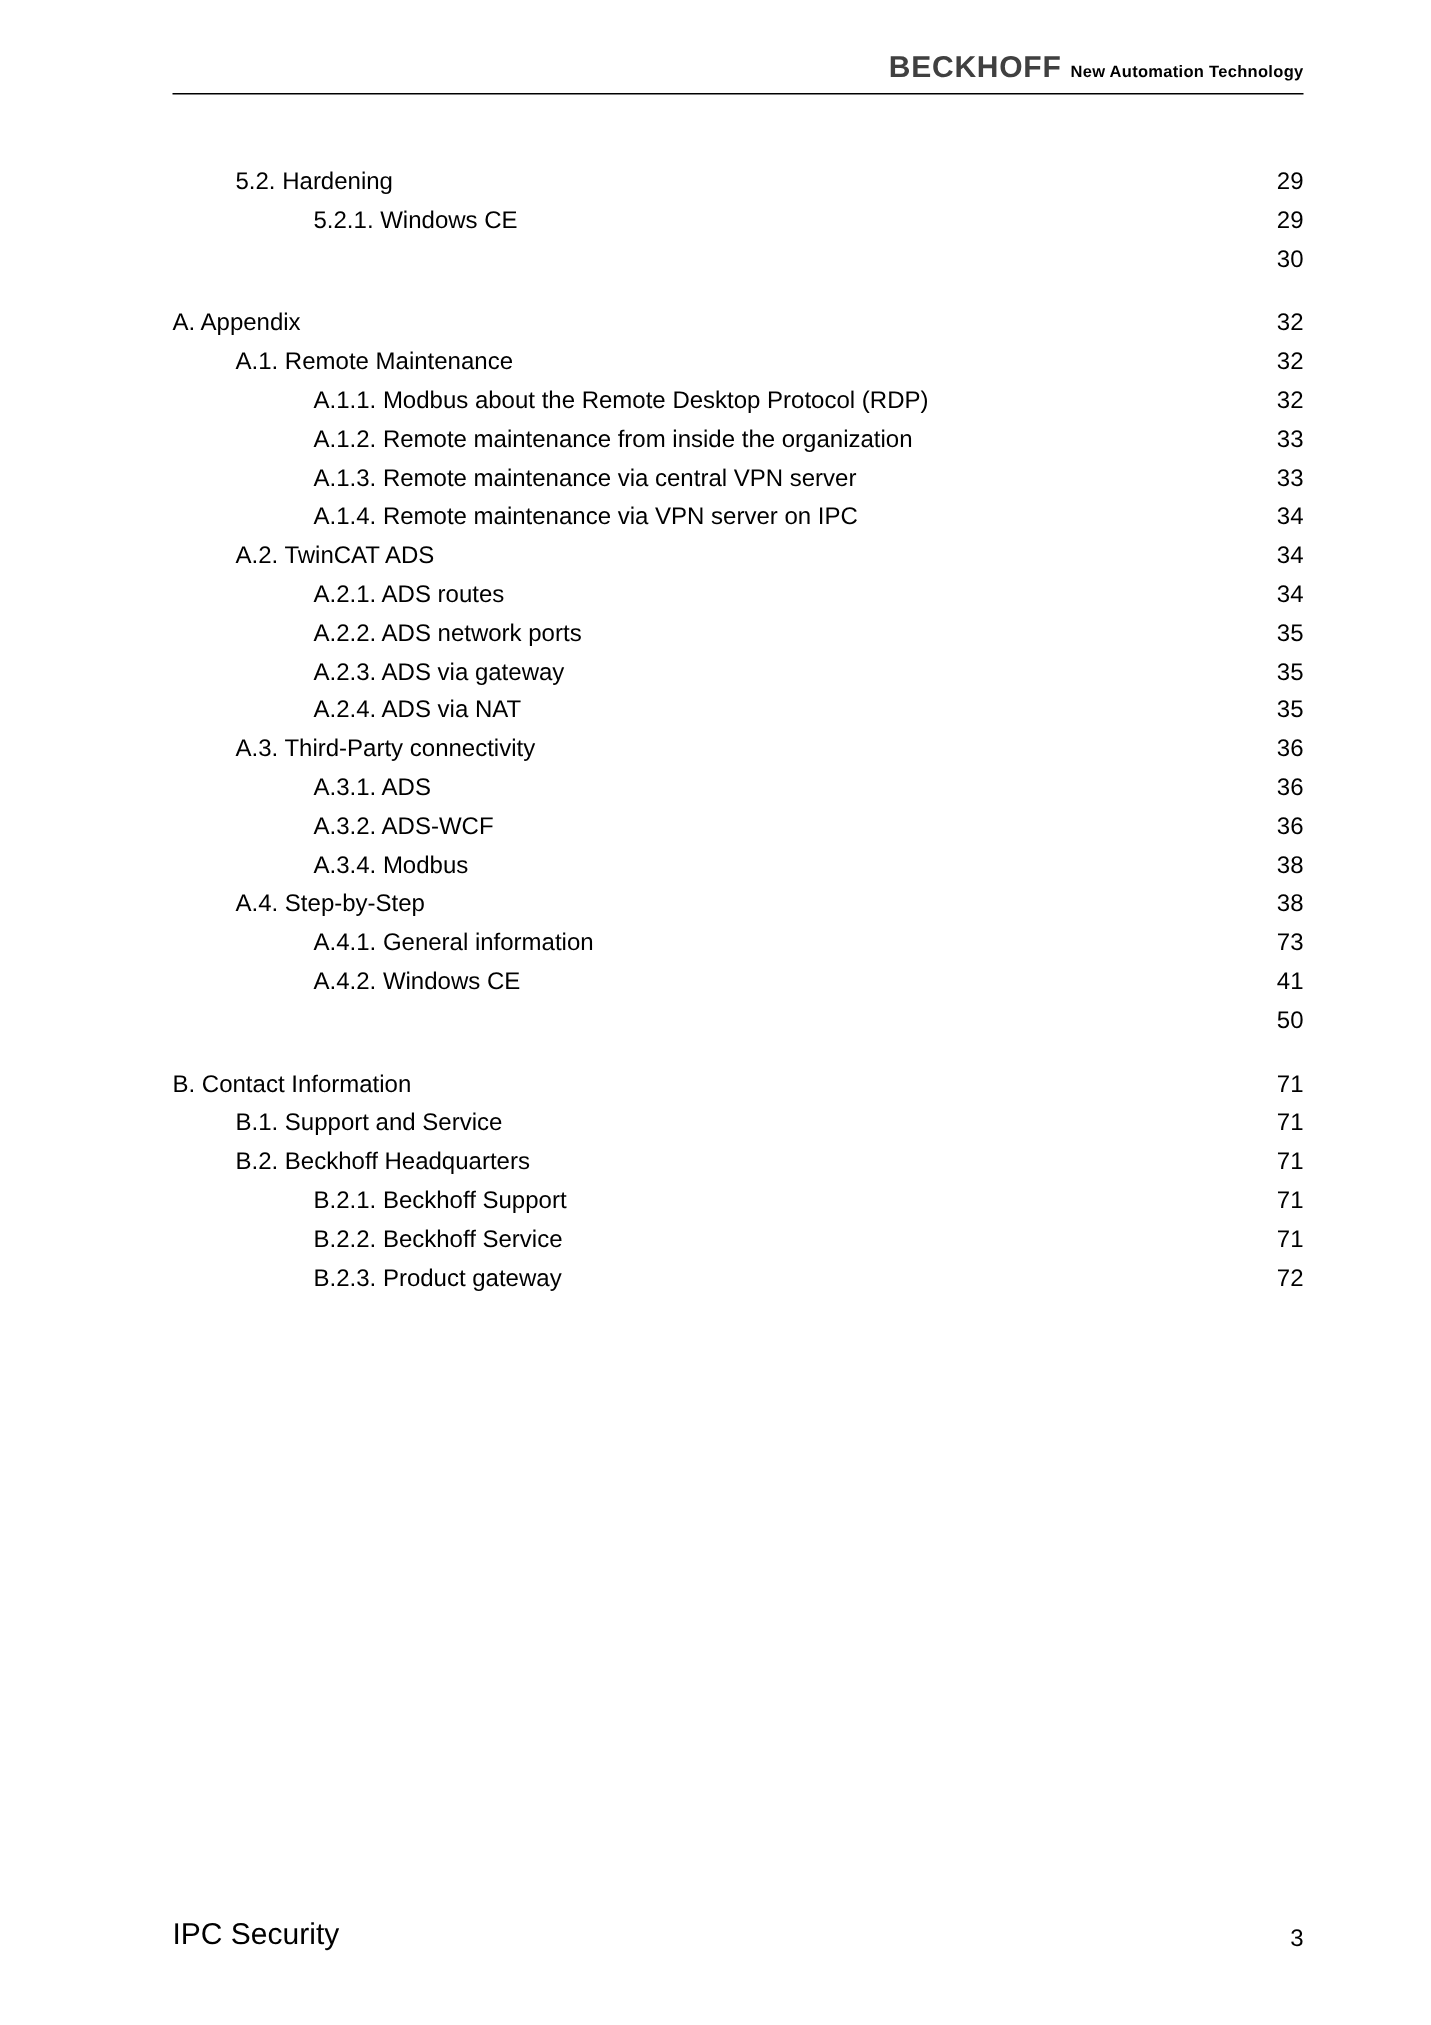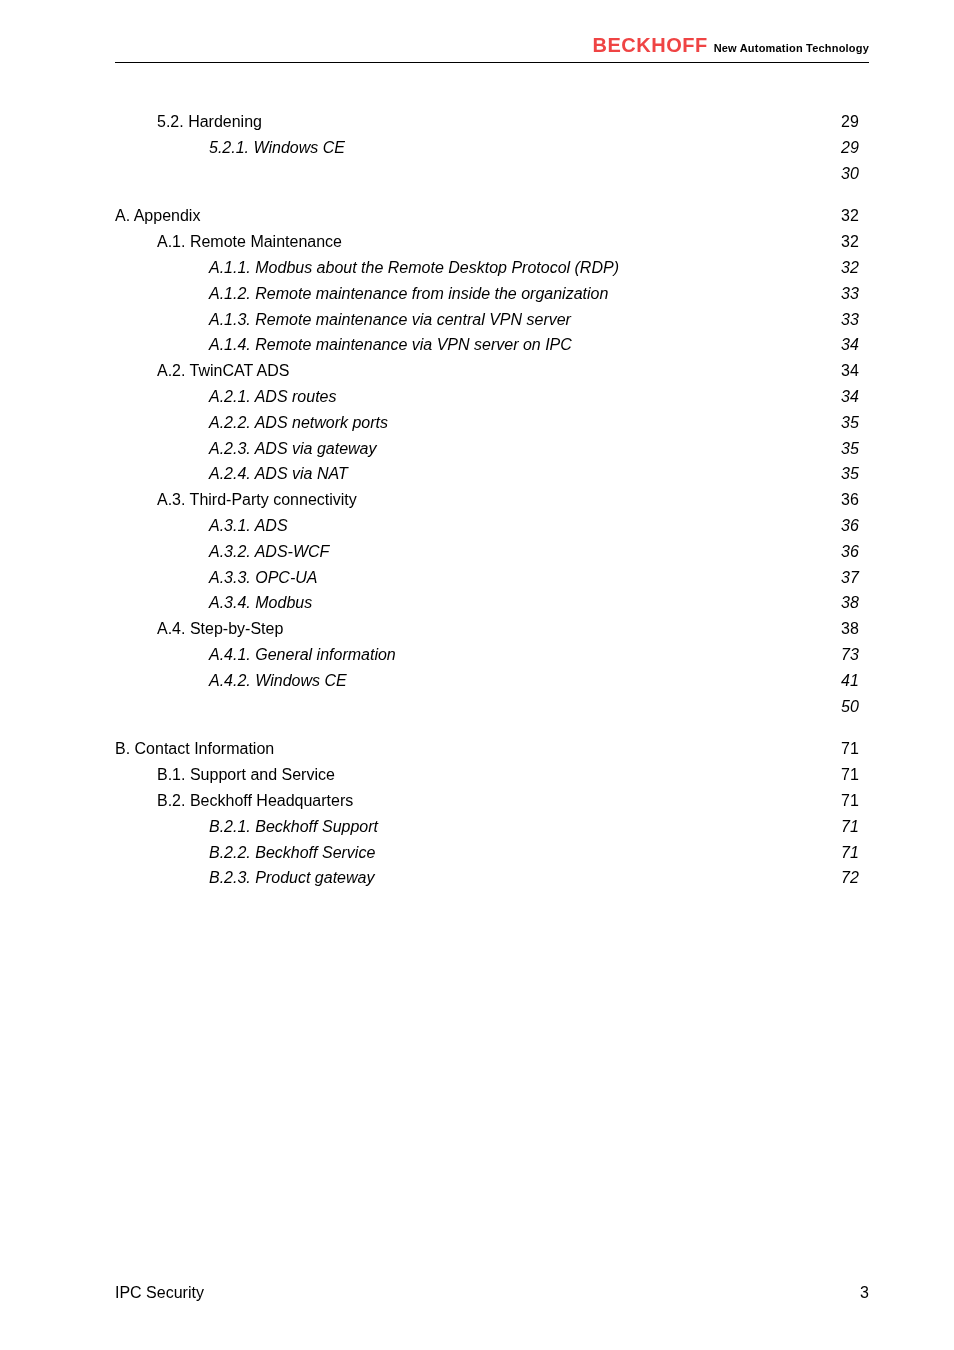--- a/index.html
+++ b/index.html
@@ -23,21 +23,21 @@
   }
   .header-right {
     position: absolute;
     top: 34px;
     right: 85px;
     display: flex;
     align-items: baseline;
     gap: 6px;
   }
   .brand {
-    color: #ef4444;
+    color: #404040;
     font-weight: 800;
     letter-spacing: 0.5px;
     font-size: 20px;
     font-family: Arial, Helvetica, sans-serif;
   }
   .tagline {
     font-size: 11px;
     color: #000;
     font-weight: 600;
     letter-spacing: 0.2px;
@@ -57,21 +57,21 @@
   .group {
     margin-top: 18px;
   }
   .row {
     display: flex;
     align-items: baseline;
     white-space: nowrap;
     margin: 1px 0;
   }
   .row.sub1 { padding-left: 42px; gap: 33px; }
-  .row.sub2 { padding-left: 94px; font-style: italic; }
+  .row.sub2 { padding-left: 94px; }
   .label {
     flex: 0 0 auto;
   }
   .dots {
     flex: 1 1 auto;
     overflow: hidden;
     position: relative;
     margin: 0 6px;
   }
   .dots::after {
@@ -79,26 +79,27 @@
     position: absolute;
     left: 0;
     white-space: nowrap;
   }
   .nodots-spacer {
     flex: 1 1 auto;
   }
   .pageno {
     flex: 0 0 auto;
     width: 28px;
+    text-align: right;
   }
   .footer-left {
     position: absolute;
     left: 115px;
     bottom: 48px;
-    font-size: 16px;
+    font-size: 20px;
   }
   .footer-right {
     position: absolute;
     right: 85px;
     bottom: 48px;
     font-size: 16px;
   }
 </style>
 </head>
 <body>
@@ -194,25 +195,20 @@
           <span class="label">A.3.1. ADS</span>
           <span class="dots"></span>
           <span class="pageno">36</span>
         </div>
         <div class="row sub2">
           <span class="label">A.3.2. ADS-WCF</span>
           <span class="dots"></span>
           <span class="pageno">36</span>
         </div>
         <div class="row sub2">
-          <span class="label">A.3.3. OPC-UA</span>
-          <span class="dots"></span>
-          <span class="pageno">37</span>
-        </div>
-        <div class="row sub2">
           <span class="label">A.3.4. Modbus</span>
           <span class="dots"></span>
           <span class="pageno">38</span>
         </div>
         <div class="row sub1">
           <span class="label">A.4. Step-by-Step</span>
           <span class="dots"></span>
           <span class="pageno">38</span>
         </div>
         <div class="row sub2">

